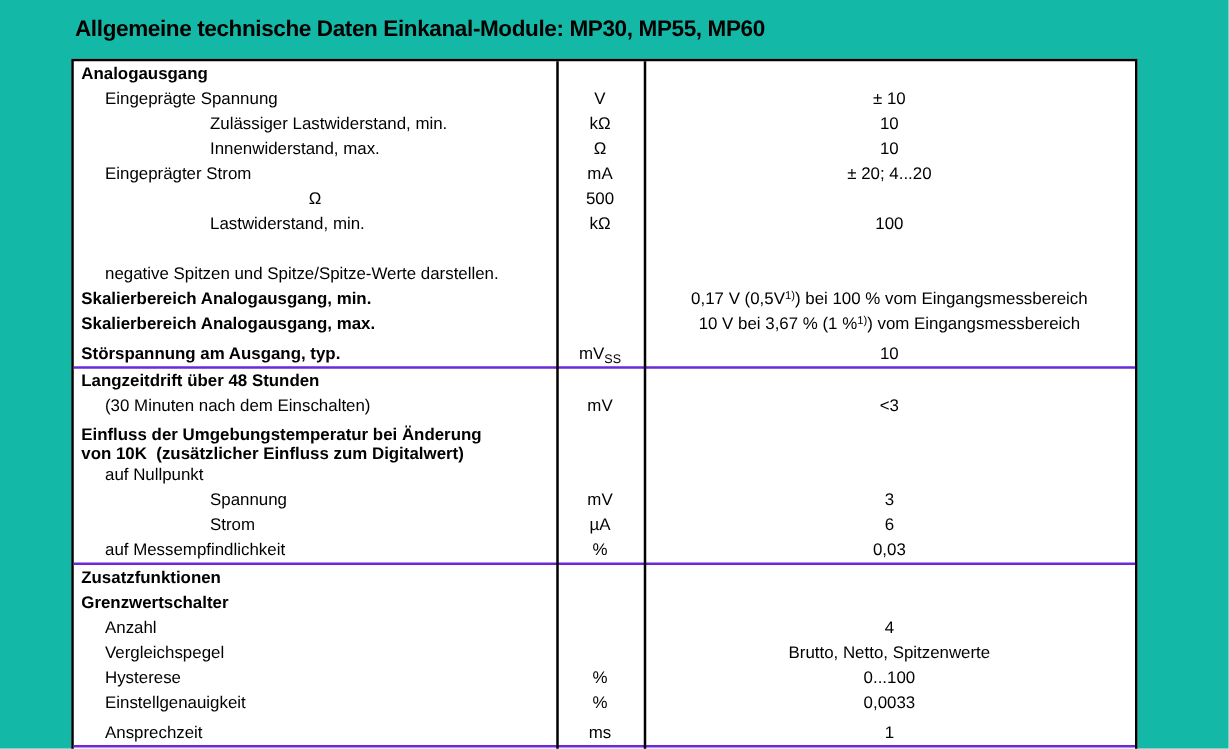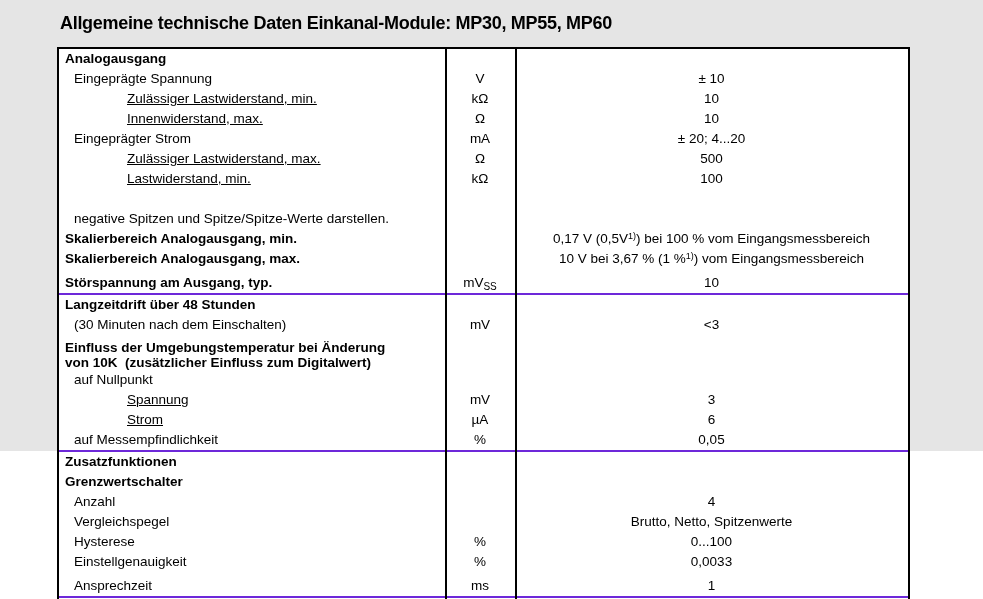--- a/index.html
+++ b/index.html
@@ -3,21 +3,21 @@
 <meta charset="utf-8">
 <style>
   html, body {
     margin: 0; padding: 0;
     width: 983px; height: 599px;
     background: #ffffff;
     overflow: hidden;
     font-family: "Liberation Sans", sans-serif;
     color: #000000;
   }
-  .page { position: relative; width: 983px; height: 451px; background: #e5e5e5; }
+  .page { position: relative; width: 983px; height: 599px; background: #14b8a6; }
 
   .title {
     position: absolute;
     left: 60px; top: 13px;
     font-size: 18px;
     font-weight: bold;
     letter-spacing: -0.3px;
     white-space: nowrap;
   }
 
@@ -48,22 +48,22 @@
     grid-template-columns: 386px 70px 393px;
     height: 20px;
     line-height: 20px;
     font-size: 13.5px;
   }
   .row.bold { font-weight: bold; }
   .row.tight { height: 15px; line-height: 15px; }
 
   .cell { overflow: visible; white-space: nowrap; }
   .cell-label.indent0 { padding-left: 6px; }
-  .cell-label.indent1 { padding-left: 15px; }
-  .cell-label.indent2 { padding-left: 68px; text-decoration: underline; }
+  .cell-label.indent1 { padding-left: 25px; }
+  .cell-label.indent2 { padding-left: 109px; }
   .cell-unit  { text-align: center; font-weight: normal; }
   .cell-value { text-align: center; font-weight: normal; }
 
   sup {
     font-size: 9px;
     vertical-align: 4px;
     line-height: 0;
   }
   sub {
     font-size: 10px;
@@ -101,21 +101,20 @@
           <div class="cell cell-label indent2">Innenwiderstand, max.</div>
           <div class="cell cell-unit">Ω</div>
           <div class="cell cell-value">10</div>
         </div>
         <div class="row">
           <div class="cell cell-label indent1">Eingeprägter Strom</div>
           <div class="cell cell-unit">mA</div>
           <div class="cell cell-value">± 20; 4...20</div>
         </div>
         <div class="row">
-          <div class="cell cell-label indent2">Zulässiger Lastwiderstand, max.</div>
           <div class="cell cell-unit">Ω</div>
           <div class="cell cell-value">500</div>
         </div>
         <div class="row">
           <div class="cell cell-label indent2">Lastwiderstand, min.</div>
           <div class="cell cell-unit">kΩ</div>
           <div class="cell cell-value">100</div>
         </div>
         <div class="row">
           <div class="cell cell-unit"></div>
@@ -174,21 +173,21 @@
           <div class="cell cell-value">3</div>
         </div>
         <div class="row">
           <div class="cell cell-label indent2">Strom</div>
           <div class="cell cell-unit">µA</div>
           <div class="cell cell-value">6</div>
         </div>
         <div class="row">
           <div class="cell cell-label indent1">auf Messempfindlichkeit</div>
           <div class="cell cell-unit">%</div>
-          <div class="cell cell-value">0,05</div>
+          <div class="cell cell-value">0,03</div>
         </div>
       </div>
       <div class="section">
         <div class="row bold">
           <div class="cell cell-label indent0">Zusatzfunktionen</div>
           <div class="cell cell-unit"></div>
           <div class="cell cell-value"></div>
         </div>
         <div class="row bold">
           <div class="cell cell-label indent0">Grenzwertschalter</div>

